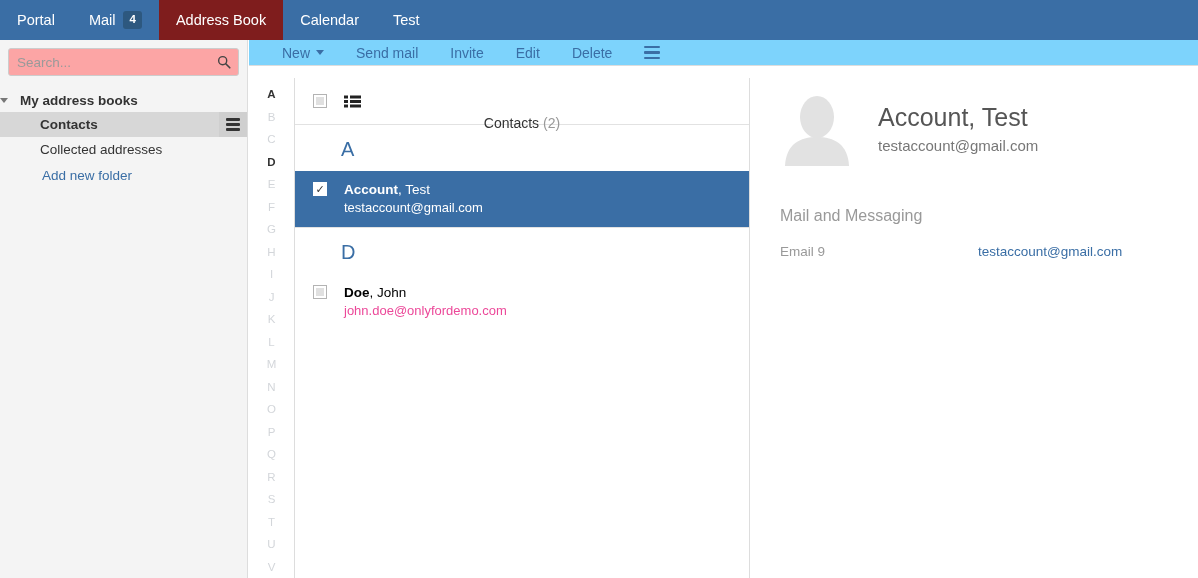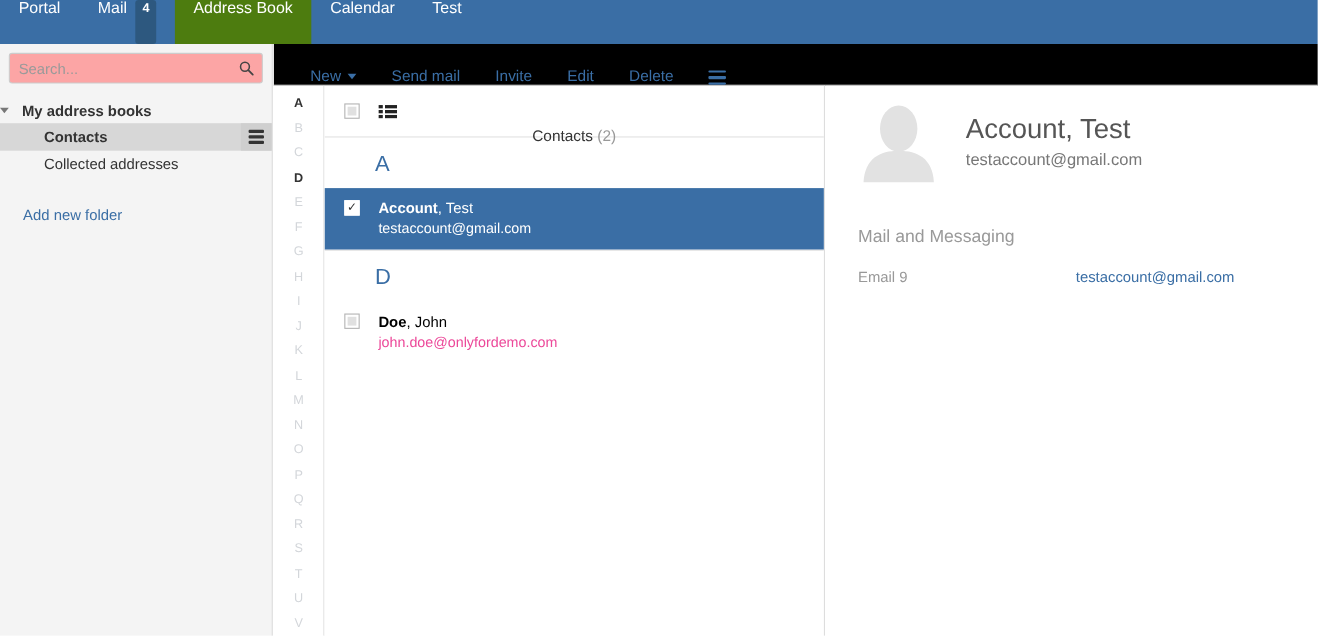--- a/index.html
+++ b/index.html
@@ -12,28 +12,28 @@
   #app { position: relative; width: 1198px; height: 578px; }
 
   
   .topnav {
     position: absolute; top: 0; left: 0;
     width: 1198px; height: 40px;
     background: #3a6ea5;
     display: flex; align-items: stretch;
   }
   .navtab {
-    display: flex; gap: 8px;
+    display: flex; align-items: center; gap: 8px;
     padding: 0 17px;
     color: #ffffff;
     font-size: 14.5px;
     cursor: pointer;
     white-space: nowrap;
   }
-  .navtab.active { background: #4d7c0f; }
+  .navtab.active { background: #7f1d1d; }
   .badge {
     background: #2d587f;
     color: #ffffff;
     font-size: 11.5px;
     font-weight: bold;
     border-radius: 3px;
     padding: 2px 6px;
     line-height: 1.2;
   }
 
@@ -91,21 +91,21 @@
   .folder-menu-btn {
     position: absolute; right: 0; top: 0;
     width: 28px; height: 25px;
     background: #cfcfcf;
     display: flex; align-items: center; justify-content: center;
     cursor: pointer;
   }
   .hamb { width: 14px; display: flex; flex-direction: column; gap: 2.5px; }
   .hamb i { display: block; height: 2.5px; background: #333333; border-radius: 1px; }
   .addnew {
-    padding-left: 21px; margin-top: 26px;
+    padding-left: 42px; margin-top: 6px;
     font-size: 13.5px; color: #3a6ea5; cursor: pointer;
   }
 
   
   .alphastrip {
     position: absolute; top: 78px; left: 249px;
     width: 46px; height: 500px;
     background: #ffffff;
     border-right: 1px solid #dddddd;
     display: flex; flex-direction: column; align-items: center;
@@ -114,24 +114,24 @@
   .alpha {
     font-size: 11.5px; color: #d3d6da;
     line-height: 22.5px; height: 22.5px;
     cursor: pointer; user-select: none;
   }
   .alpha.on { color: #333333; font-weight: bold; }
 
   
   .toolbar {
     position: absolute; top: 40px; left: 249px;
-    width: 949px; height: 38px;
-    background: #000000;
+    width: 949px; height: 26px;
+    background: #7dd3fc;
     border-bottom: 1px solid #dddddd;
-    display: flex; align-items: flex-end;
+    display: flex; align-items: center;
     padding-left: 17px;
   }
   .tbtn {
     color: #3a6ea5; font-size: 14px;
     padding: 0 16px; cursor: pointer;
     display: flex; align-items: center; gap: 6px;
     white-space: nowrap;
   }
   .dcaret {
     width: 0; height: 0;

